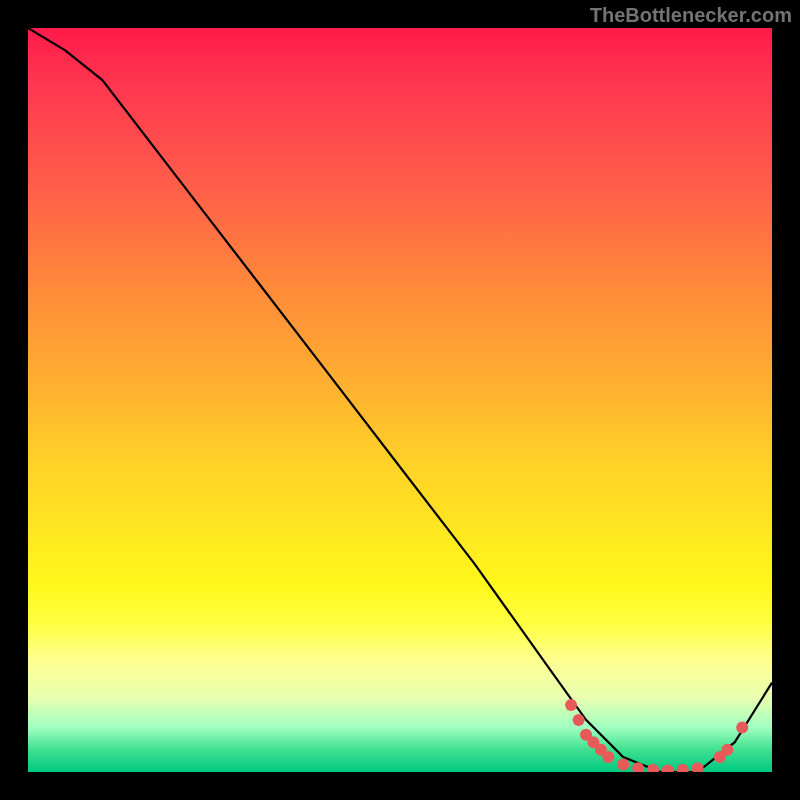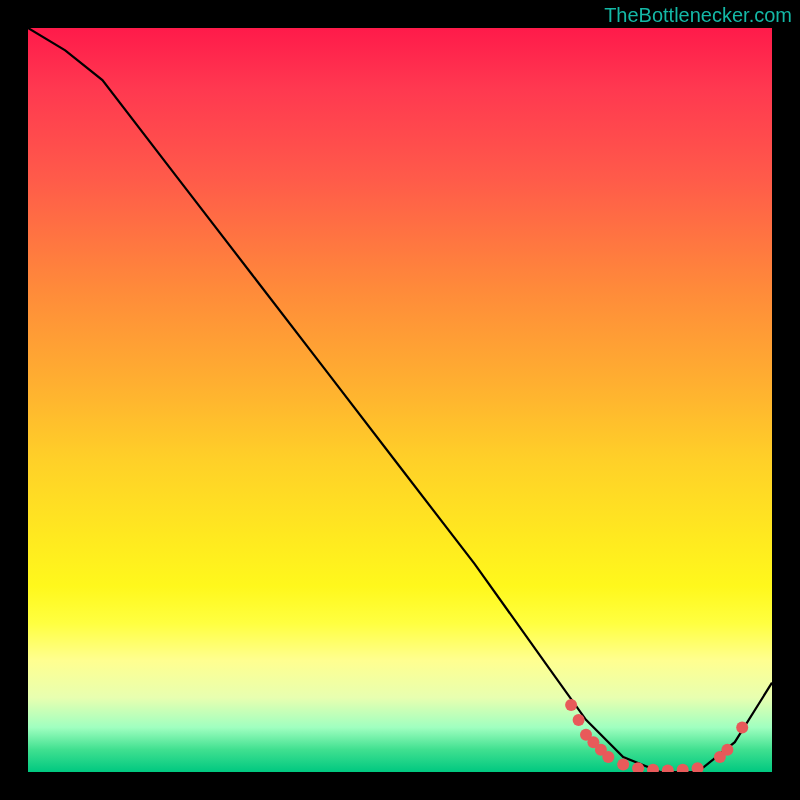--- a/index.html
+++ b/index.html
@@ -7,23 +7,24 @@
     width: 800px;
     height: 800px;
     background: #000;
     position: relative;
     font-family: Arial, sans-serif;
   }
   .watermark {
     position: absolute;
     top: 4px;
     right: 8px;
-    color: #14b8a6;
+    color: #737373;
     font-size: 20px;
     z-index: 10;
+    font-weight: bold;
   }
   .plot-area {
     position: absolute;
     left: 28px;
     top: 28px;
     width: 744px;
     height: 744px;
     overflow: hidden;
   }
   .gradient-bg {

